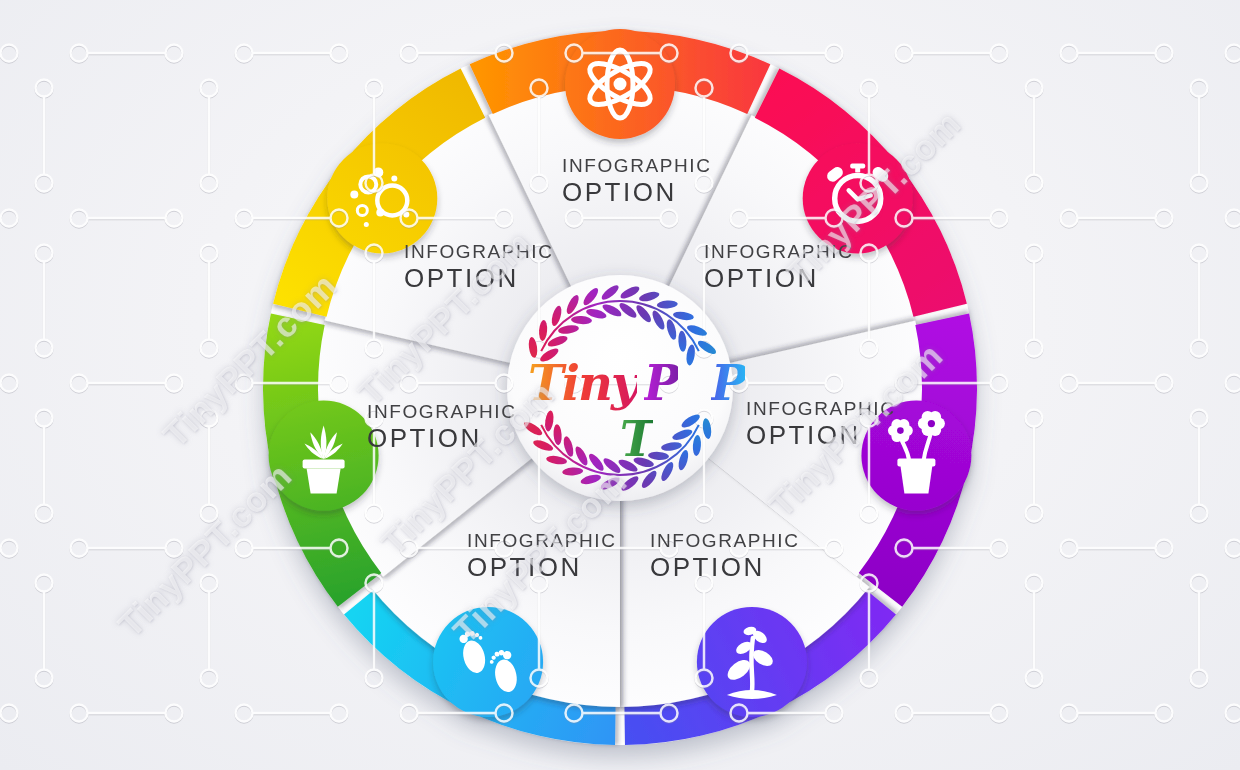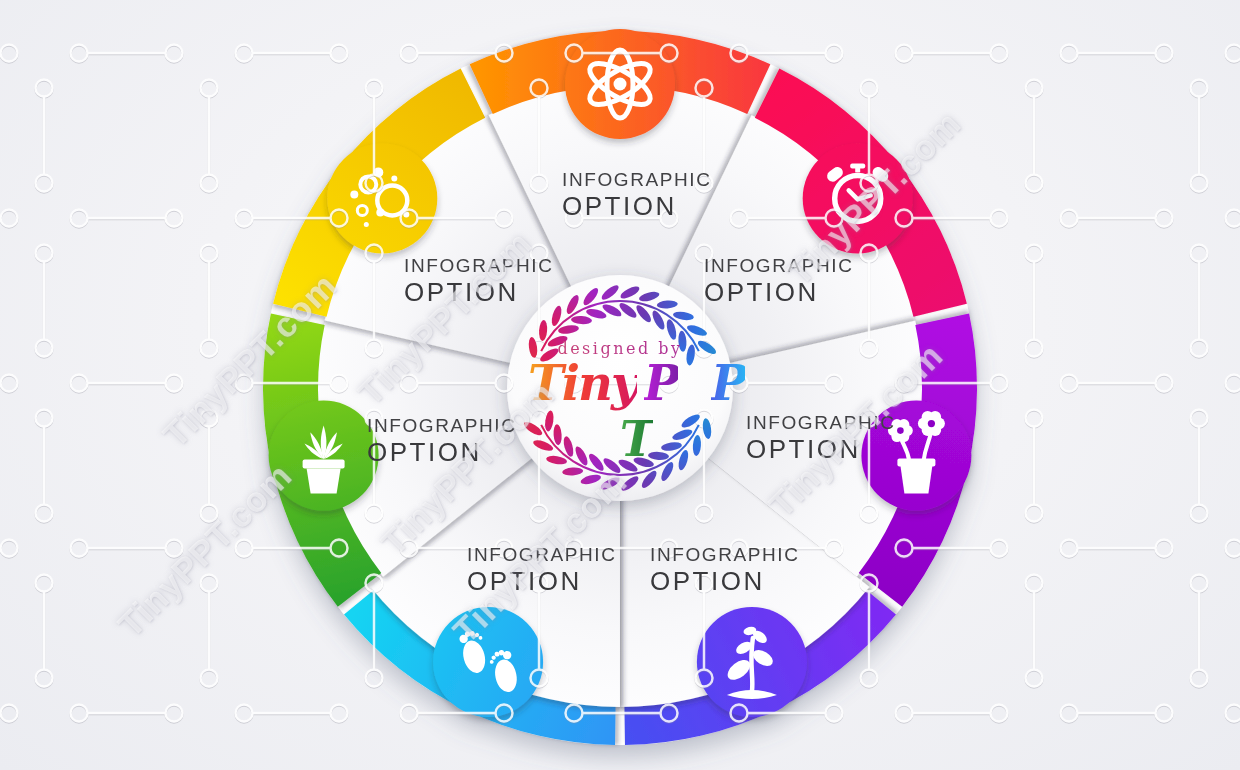--- a/index.html
+++ b/index.html
@@ -2,21 +2,21 @@
 <html><head>
 <meta charset="utf-8">
 <style>
   html,body{margin:0;padding:0;background:#e8e9ee;}
   .stage{
     position:relative;width:1240px;height:770px;overflow:hidden;
     background:radial-gradient(ellipse at 50% 42%, #fbfbfc 0%, #f3f3f6 48%, #ebecf1 100%);
     font-family:"Liberation Sans", sans-serif;
   }
   .stage svg.wheel{position:absolute;left:0;top:0;z-index:1;}
-  .seg-label{position:absolute;z-index:20;color:#3e3e40;margin-top:14px;}
+  .seg-label{position:absolute;z-index:20;color:#3e3e40;}
   .seg-label .l1{font-size:19px;letter-spacing:1.6px;line-height:1;margin-bottom:4px;font-weight:400;color:#414144;}
   .seg-label .l2{font-size:26px;letter-spacing:2.5px;line-height:1;font-weight:400;color:#39393c;}
   .logo{position:absolute;left:483px;top:251px;width:274px;height:274px;z-index:15;}
   .logo svg{position:absolute;left:0;top:0;}
   .designed{position:absolute;top:88px;width:100%;text-align:center;
     font-family:"DejaVu Serif", serif;font-size:16px;letter-spacing:2.5px;}
   .brand{position:absolute;top:104px;width:100%;text-align:center;
     font-family:"DejaVu Serif", serif;font-style:italic;font-weight:700;font-size:48px;letter-spacing:-2px;}
   .brand span{display:inline-block;margin-left:33px;}
   .brand .gap{margin-left:7px;}
@@ -625,21 +625,20 @@
           <ellipse cx="184.3" cy="220.5" rx="10.5" ry="4" transform="rotate(-62.5 184.3 220.5)"></ellipse>
           <ellipse cx="175.5" cy="204.9" rx="10.5" ry="4" transform="rotate(3.5 175.5 204.9)"></ellipse>
           <ellipse cx="200.4" cy="209.1" rx="10.5" ry="4" transform="rotate(-74.4 200.4 209.1)"></ellipse>
           <ellipse cx="188.5" cy="195.5" rx="10.5" ry="4" transform="rotate(-8.4 188.5 195.5)"></ellipse>
           <ellipse cx="213.9" cy="194.5" rx="10.5" ry="4" transform="rotate(-86.2 213.9 194.5)"></ellipse>
           <ellipse cx="199.4" cy="183.7" rx="10.5" ry="4" transform="rotate(-20.2 199.4 183.7)"></ellipse>
           <ellipse cx="224.0" cy="177.6" rx="10.5" ry="4" transform="rotate(-98.0 224.0 177.6)"></ellipse>
           <ellipse cx="207.7" cy="170.0" rx="10.5" ry="4" transform="rotate(-32.0 207.7 170.0)"></ellipse>
         </g>
       </svg>
-    <div class="designed gtx" id="designedBy" style="background-image: linear-gradient(90deg, rgb(216, 74, 94), rgb(156, 39, 176));">designed by</div>
     <div class="brand">
       <span class="gtx" id="bTiny" style="background-image: linear-gradient(90deg, rgb(246, 162, 30), rgb(239, 59, 54), rgb(214, 23, 95));">Tiny</span><span class="gtx gap" id="bP1" style="background-image: linear-gradient(90deg, rgb(184, 31, 214), rgb(125, 31, 168));">P</span><span class="gtx" id="bP2" style="background-image: linear-gradient(90deg, rgb(74, 95, 232), rgb(42, 178, 244));">P</span><span class="gtx" id="bT" style="background-image: linear-gradient(90deg, rgb(73, 171, 76), rgb(29, 122, 51));">T</span>
     </div>
   </div>
 
   <div class="wm" style="left:250px;top:360px">TinyPPT.com</div>
   <div class="wm" style="left:205px;top:550px">TinyPPT.com</div>
   <div class="wm" style="left:445px;top:318px">TinyPPT.com</div>
   <div class="wm" style="left:468px;top:468px">TinyPPT.com</div>
   <div class="wm" style="left:540px;top:556px">TinyPPT.com</div>

